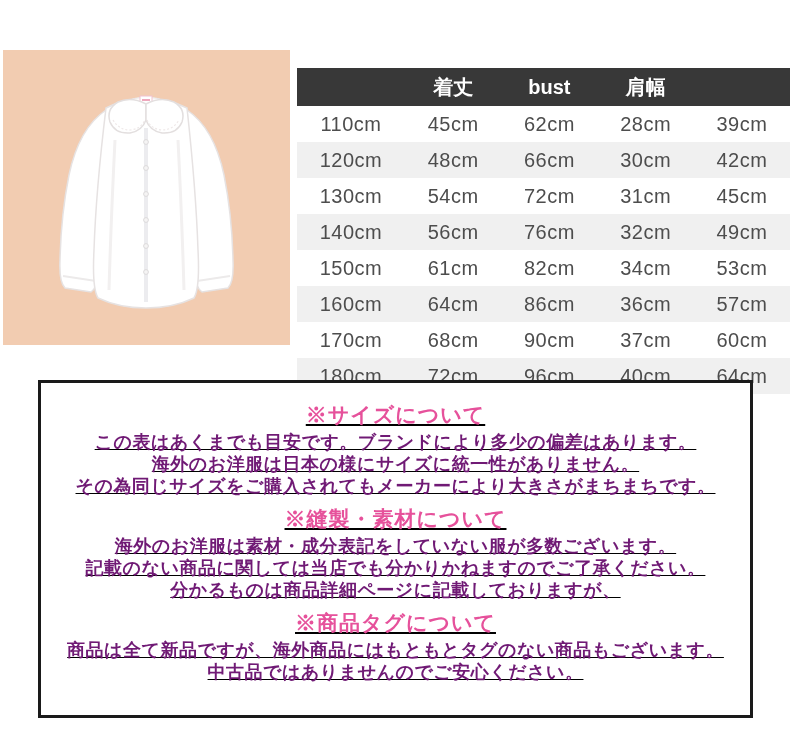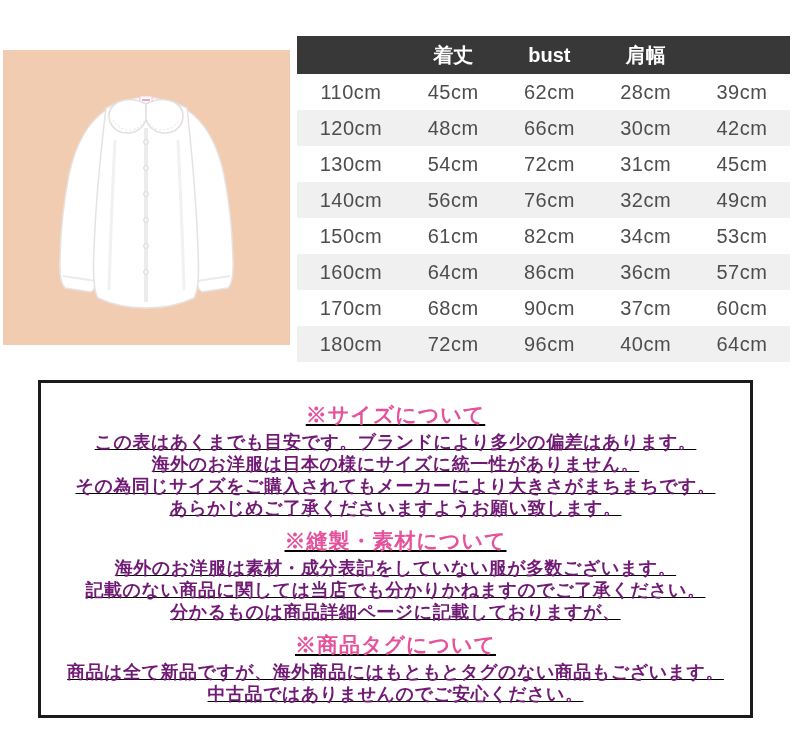--- a/index.html
+++ b/index.html
@@ -8,21 +8,21 @@
 
   
   .product-image {
     position: absolute; left: 3px; top: 50px;
     width: 287px; height: 295px;
   }
   .product-image svg { display: block; width: 100%; height: 100%; }
 
   
   .size-table {
-    position: absolute; left: 297px; top: 36px; width: 493px;
+    position: absolute; left: 297px; top: 68px; width: 493px;
   }
   .thead, .trow {
     display: grid;
     grid-template-columns: 108px repeat(4, 1fr);
     align-items: center;
     text-align: center;
   }
   .thead {
     height: 38px; background: #383838; color: #ffffff;
     font-weight: bold; font-size: 20px;
@@ -161,21 +161,20 @@
         </div>
       </div>
   </div>
 
   <div class="notes-box">
       <section>
         <h3>※サイズについて</h3>
         <p>この表はあくまでも目安です。ブランドにより多少の偏差はあります。</p>
         <p>海外のお洋服は日本の様にサイズに統一性がありません。</p>
         <p>その為同じサイズをご購入されてもメーカーにより大きさがまちまちです。</p>
-        <p>あらかじめご了承くださいますようお願い致します。</p>
       </section>
       <section>
         <h3>※縫製・素材について</h3>
         <p>海外のお洋服は素材・成分表記をしていない服が多数ございます。</p>
         <p>記載のない商品に関しては当店でも分かりかねますのでご了承ください。</p>
         <p>分かるものは商品詳細ページに記載しておりますが、</p>
       </section>
       <section>
         <h3>※商品タグについて</h3>
         <p>商品は全て新品ですが、海外商品にはもともとタグのない商品もございます。</p>

